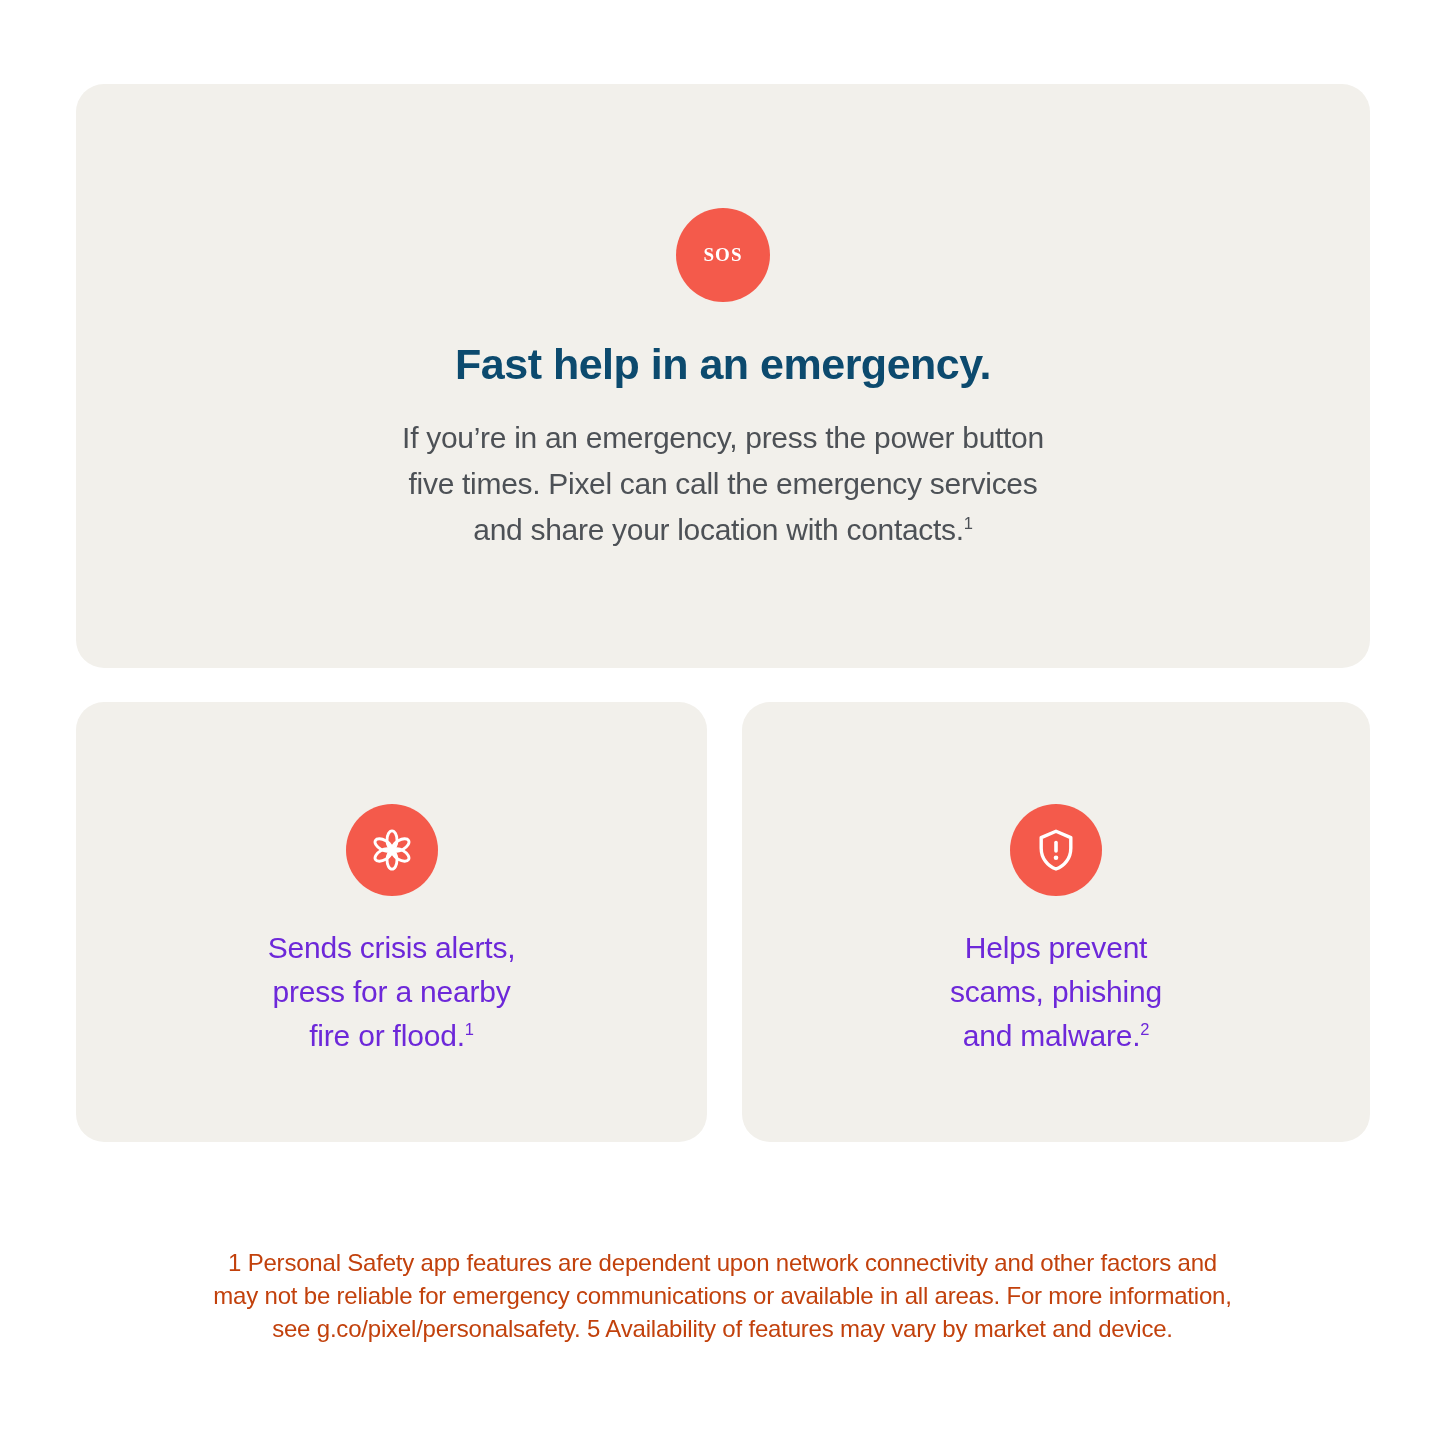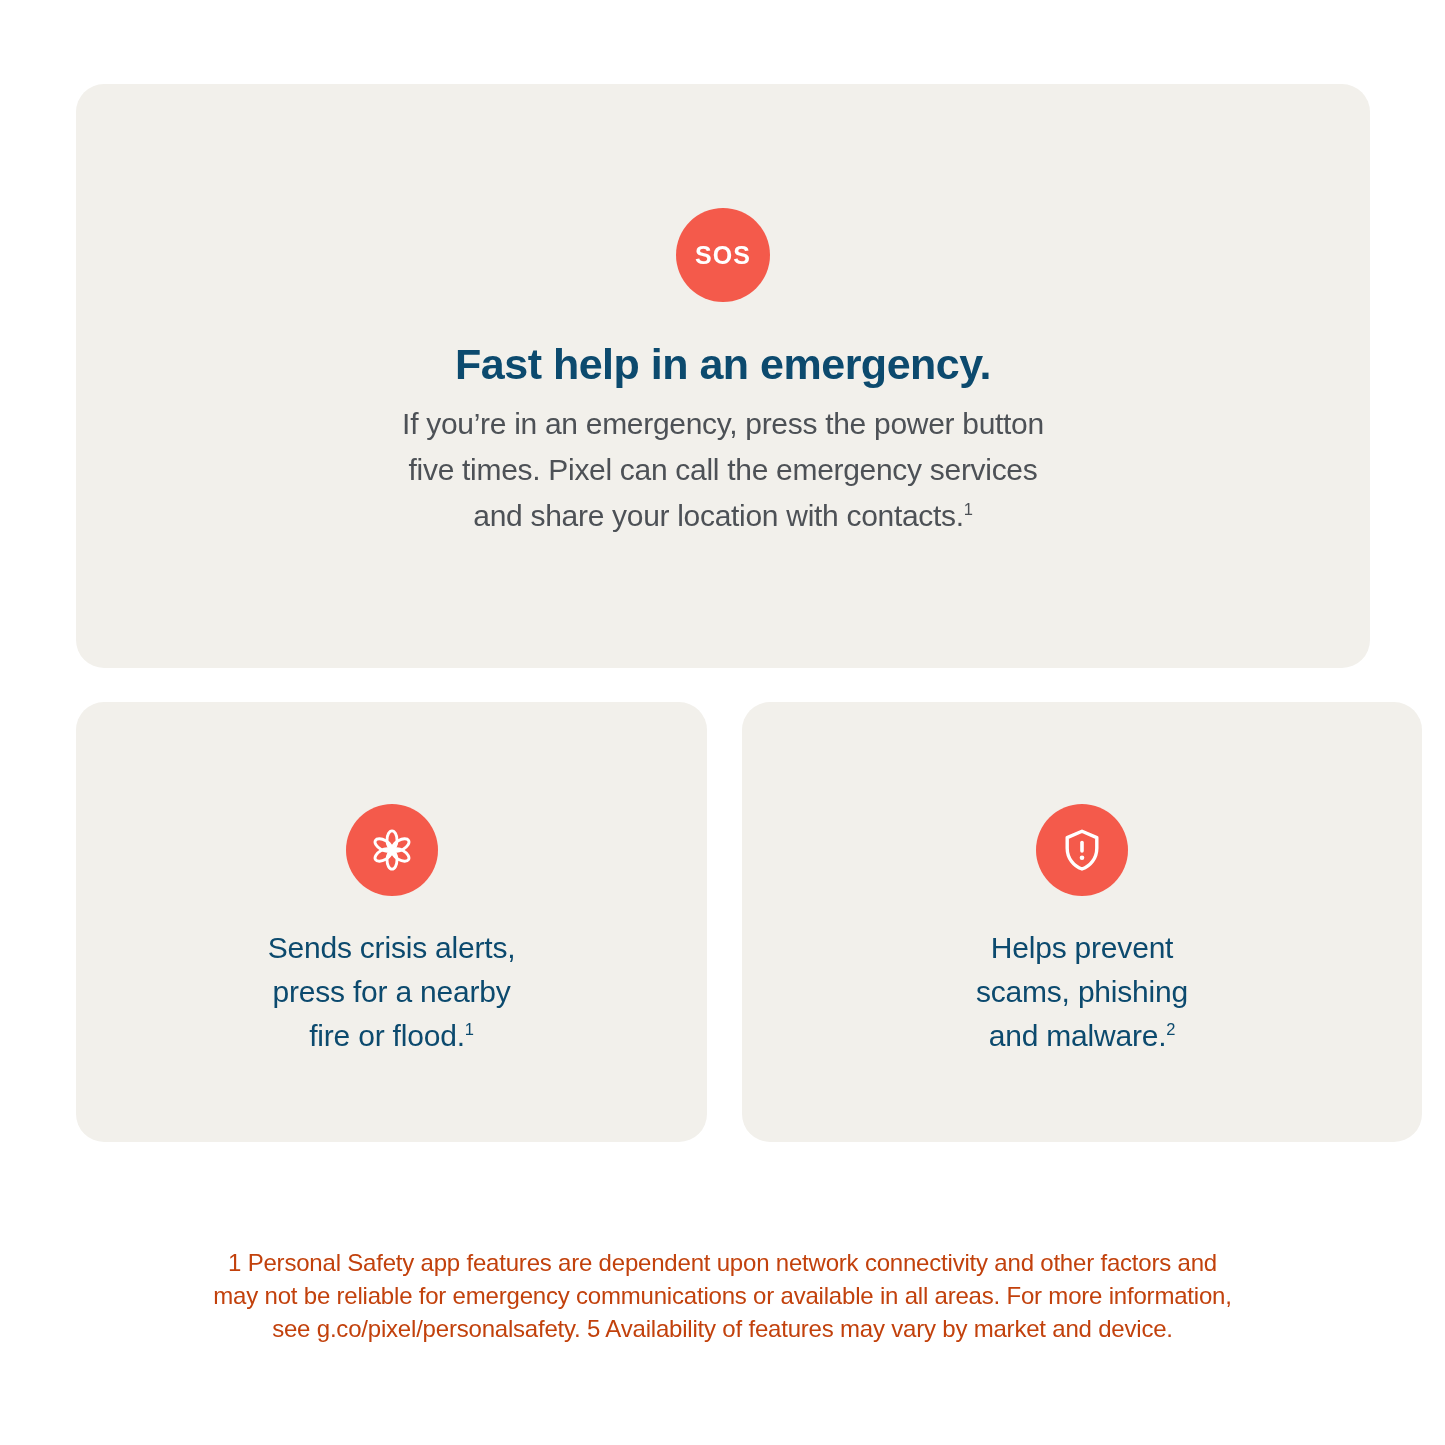--- a/index.html
+++ b/index.html
@@ -13,64 +13,65 @@
     overflow: hidden;
   }
   .card {
     position: absolute;
     background: #f2f0eb;
     border-radius: 28px;
     text-align: center;
   }
   .hero-card   { left: 76px;  top: 84px;  width: 1294px; height: 584px; }
   .left-card   { left: 76px;  top: 702px; width: 631px;  height: 440px; }
-  .right-card  { left: 742px; top: 702px; width: 680px;  height: 440px; }
+  .right-card  { left: 742px; top: 702px; width: 628px;  height: 440px; }
 
   .icon-circle {
     width: 94px;
     height: 94px;
     border-radius: 50%;
     background: #f45a4b;
     display: flex;
     align-items: center;
     justify-content: center;
     margin: 0 auto;
   }
   .hero-card .icon-circle { margin-top: 124px; }
   .left-card .icon-circle,
   .right-card .icon-circle { margin-top: 102px; width: 92px; height: 92px; }
 
   .sos-label {
     color: #ffffff;
-    font-size: 25px;
+    font-size: 19px;
     font-weight: 700;
     letter-spacing: 1px;
+    font-family: Liberation Serif, serif;
   }
 
   .hero-title {
     margin-top: 38px;
     font-size: 43px;
     font-weight: 700;
     letter-spacing: -0.5px;
     color: #0c4a6e;
   }
   .hero-body {
-    margin-top: 12px;
+    margin-top: 26px;
     font-size: 30px;
     line-height: 46px;
     letter-spacing: -0.3px;
     color: #4d5156;
   }
   .feature-text {
     margin-top: 30px;
     font-size: 30px;
     line-height: 44px;
     letter-spacing: -0.2px;
     font-weight: 500;
-    color: #0c4a6e;
+    color: #6d28d9;
   }
   sup {
     font-size: 0.55em;
     vertical-align: super;
     line-height: 0;
   }
   .footnote {
     position: absolute;
     left: 0;
     right: 0;

